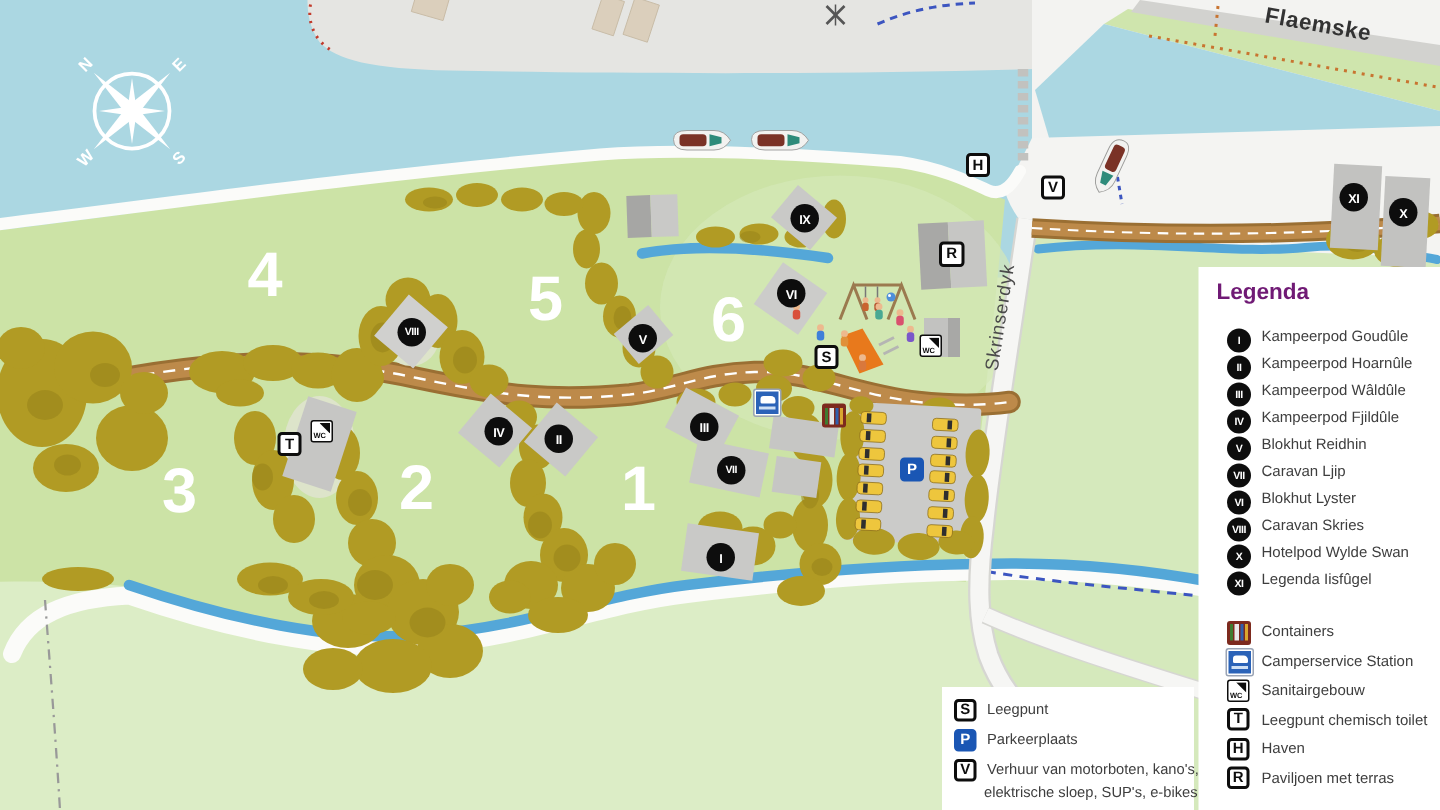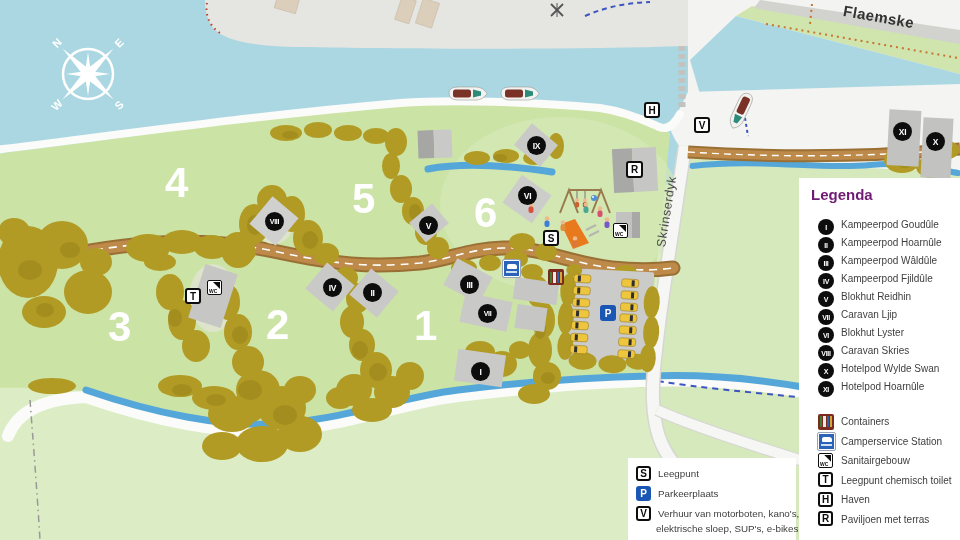--- a/index.html
+++ b/index.html
@@ -440,21 +440,21 @@
   <div class="lrow">
         <span class="badge">VIII</span>
         <span class="llabel">Caravan Skries</span>
       </div>
   <div class="lrow">
         <span class="badge">X</span>
         <span class="llabel">Hotelpod Wylde Swan</span>
       </div>
   <div class="lrow">
         <span class="badge">XI</span>
-        <span class="llabel">Hotelpod Hoarnûle</span>
+        <span class="llabel">Legenda Iisfûgel</span>
       </div>
 
   <div class="facilities">
     <div class="frow">
           <span class="fic">
             <span class="cont-icon" style="position:absolute;">
               <i class="g"></i>
               <i class="w"></i>
               <i class="b"></i>
               <i class="y"></i>

